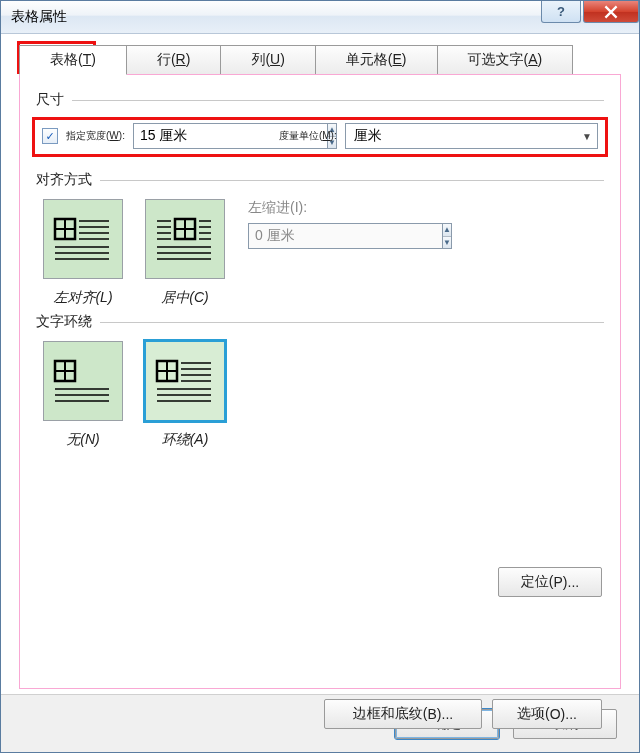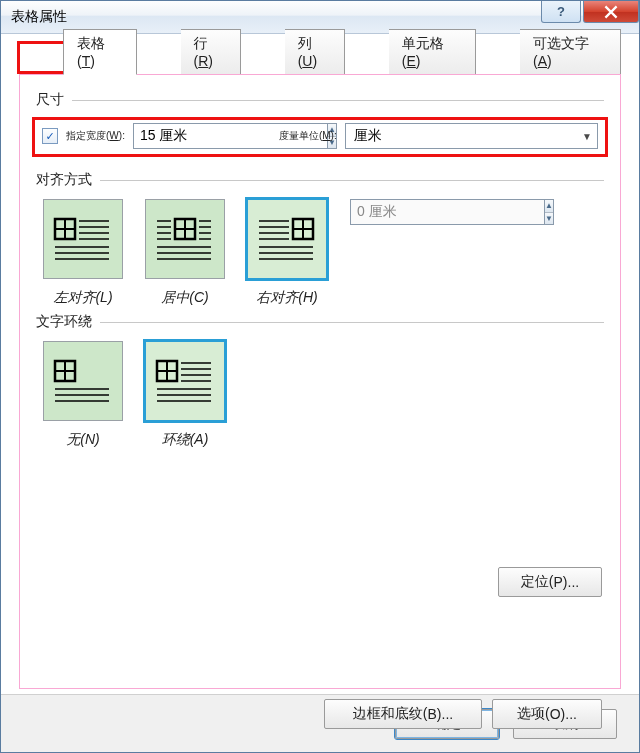--- a/index.html
+++ b/index.html
@@ -51,29 +51,28 @@
     background: #fff;
     position: relative;
   }
   .tabs {
     display: flex;
     align-items: flex-end;
     position: relative;
     height: 30px;
   }
   .tab {
-    padding: 5px 13px;
+    padding: 5px 30px;
     border: 1px solid #9a9a9a;
     background: linear-gradient(to bottom,#fdfdfd,#ececec);
     position: relative;
     top: 1px;
     margin-right: 0px;
     font-size: 14px;
     color: #222;
-    margin-left: 44px;
   }
   .tab + .tab { border-left: none; }
   .tab.active {
     background: #fff;
     border-bottom: 1px solid #fff;
     z-index: 2;
   }
   .tab .accel { text-decoration: underline; }
   .tab-highlight {
     position: absolute;
@@ -261,38 +260,22 @@
               <line x1="44" y1="20" x2="56" y2="20" stroke="#000" stroke-width="1.5"></line>
               <line x1="2" y1="26" x2="16" y2="26" stroke="#000" stroke-width="1.5"></line>
               <line x1="44" y1="26" x2="56" y2="26" stroke="#000" stroke-width="1.5"></line>
               <line x1="2" y1="34" x2="56" y2="34" stroke="#000" stroke-width="1.5"></line>
               <line x1="2" y1="40" x2="56" y2="40" stroke="#000" stroke-width="1.5"></line>
               <line x1="2" y1="46" x2="56" y2="46" stroke="#000" stroke-width="1.5"></line>
             </svg>
           </div>
           <span class="cap">居中(<span class="accel">C</span>)</span>
         </div>
-        <div class="align-item">
-          <div class="thumb selected">
-            <svg viewBox="0 0 60 52">
-              <rect x="36" y="6" width="20" height="20" fill="none" stroke="#000" stroke-width="2.5"></rect>
-              <line x1="46" y1="6" x2="46" y2="26" stroke="#000" stroke-width="2"></line>
-              <line x1="36" y1="16" x2="56" y2="16" stroke="#000" stroke-width="2"></line>
-              <line x1="2" y1="8" x2="32" y2="8" stroke="#000" stroke-width="1.5"></line>
-              <line x1="2" y1="14" x2="32" y2="14" stroke="#000" stroke-width="1.5"></line>
-              <line x1="2" y1="20" x2="32" y2="20" stroke="#000" stroke-width="1.5"></line>
-              <line x1="2" y1="26" x2="32" y2="26" stroke="#000" stroke-width="1.5"></line>
-              <line x1="2" y1="34" x2="56" y2="34" stroke="#000" stroke-width="1.5"></line>
-              <line x1="2" y1="40" x2="56" y2="40" stroke="#000" stroke-width="1.5"></line>
-              <line x1="2" y1="46" x2="56" y2="46" stroke="#000" stroke-width="1.5"></line>
-            </svg>
-          </div>
-          <span class="cap">右对齐(<span class="accel">H</span>)</span>
-        </div>
         <div class="indent-block">
+          <div class="il">左缩进(<span class="accel">I</span>):</div>
           <div class="indent-spin">
             <div class="spin" style="width:130px">
               <input disabled="" value="0 厘米" style="">
               <div class="btns">
                 <div class="sb">▲</div>
                 <div class="sb">▼</div>
               </div>
             </div>
           </div>
         </div>

